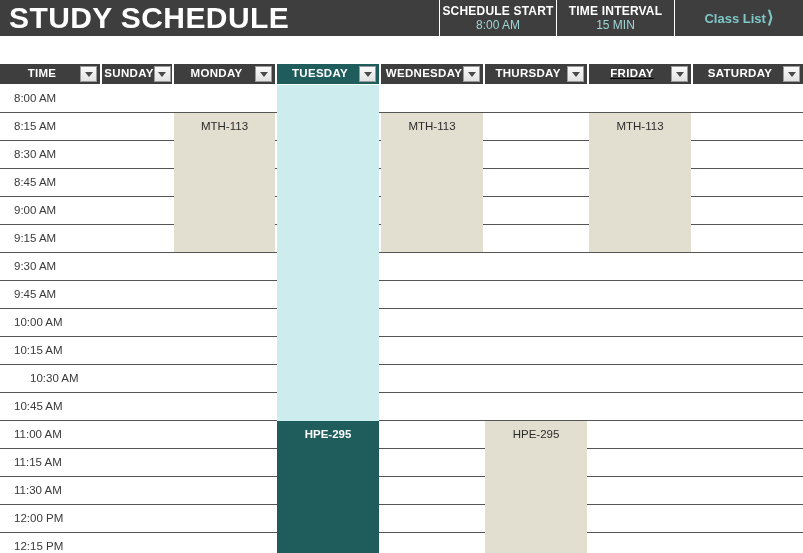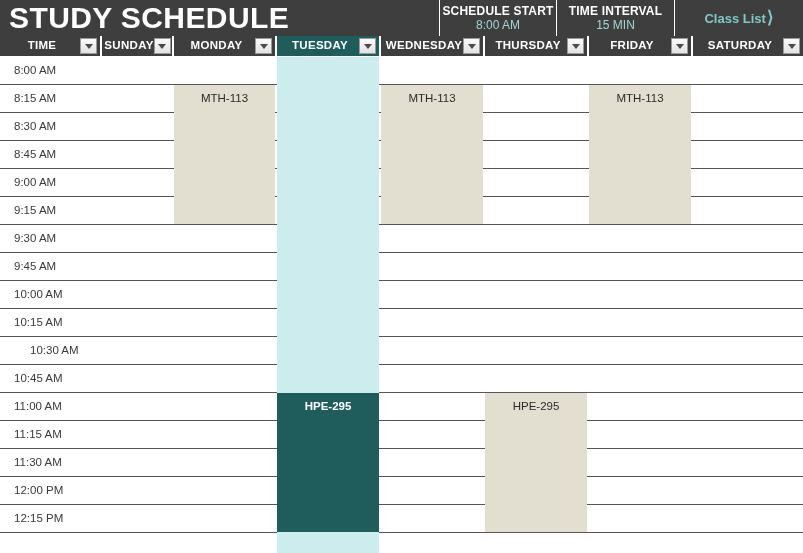--- a/index.html
+++ b/index.html
@@ -98,20 +98,21 @@
     margin-top: -1px;
   }
 
   
   .colhead {
     height: 21px;
     background: #3e3e3e;
     display: flex;
     align-items: stretch;
     border-bottom: 1px solid #ffffff;
+    margin-top: 28px;
   }
 
   .colhead-cell {
     display: flex;
     align-items: center;
     justify-content: center;
     position: relative;
     background: #3e3e3e;
     border-right: 2px solid #ffffff;
     cursor: pointer;
@@ -275,21 +276,21 @@
         <div class="filter-btn">
           <div class="filter-caret"></div>
         </div>
       </div>
       <div class="colhead-cell" style="width: 104px; flex: 0 0 104px;">
         <span class="colhead-label">THURSDAY</span>
         <div class="filter-btn">
           <div class="filter-caret"></div>
         </div>
       </div>
-      <div class="colhead-cell" style="width: 104px; flex: 0 0 104px;">
+      <div class="colhead-cell" style="width: 104px; flex: 0 0 104px; text-decoration: underline;">
         <span class="colhead-label">FRIDAY</span>
         <div class="filter-btn">
           <div class="filter-caret"></div>
         </div>
       </div>
       <div class="colhead-cell" style="width: 110px; flex: 0 0 110px; border-right: none;">
         <span class="colhead-label">SATURDAY</span>
         <div class="filter-btn">
           <div class="filter-caret"></div>
         </div>

